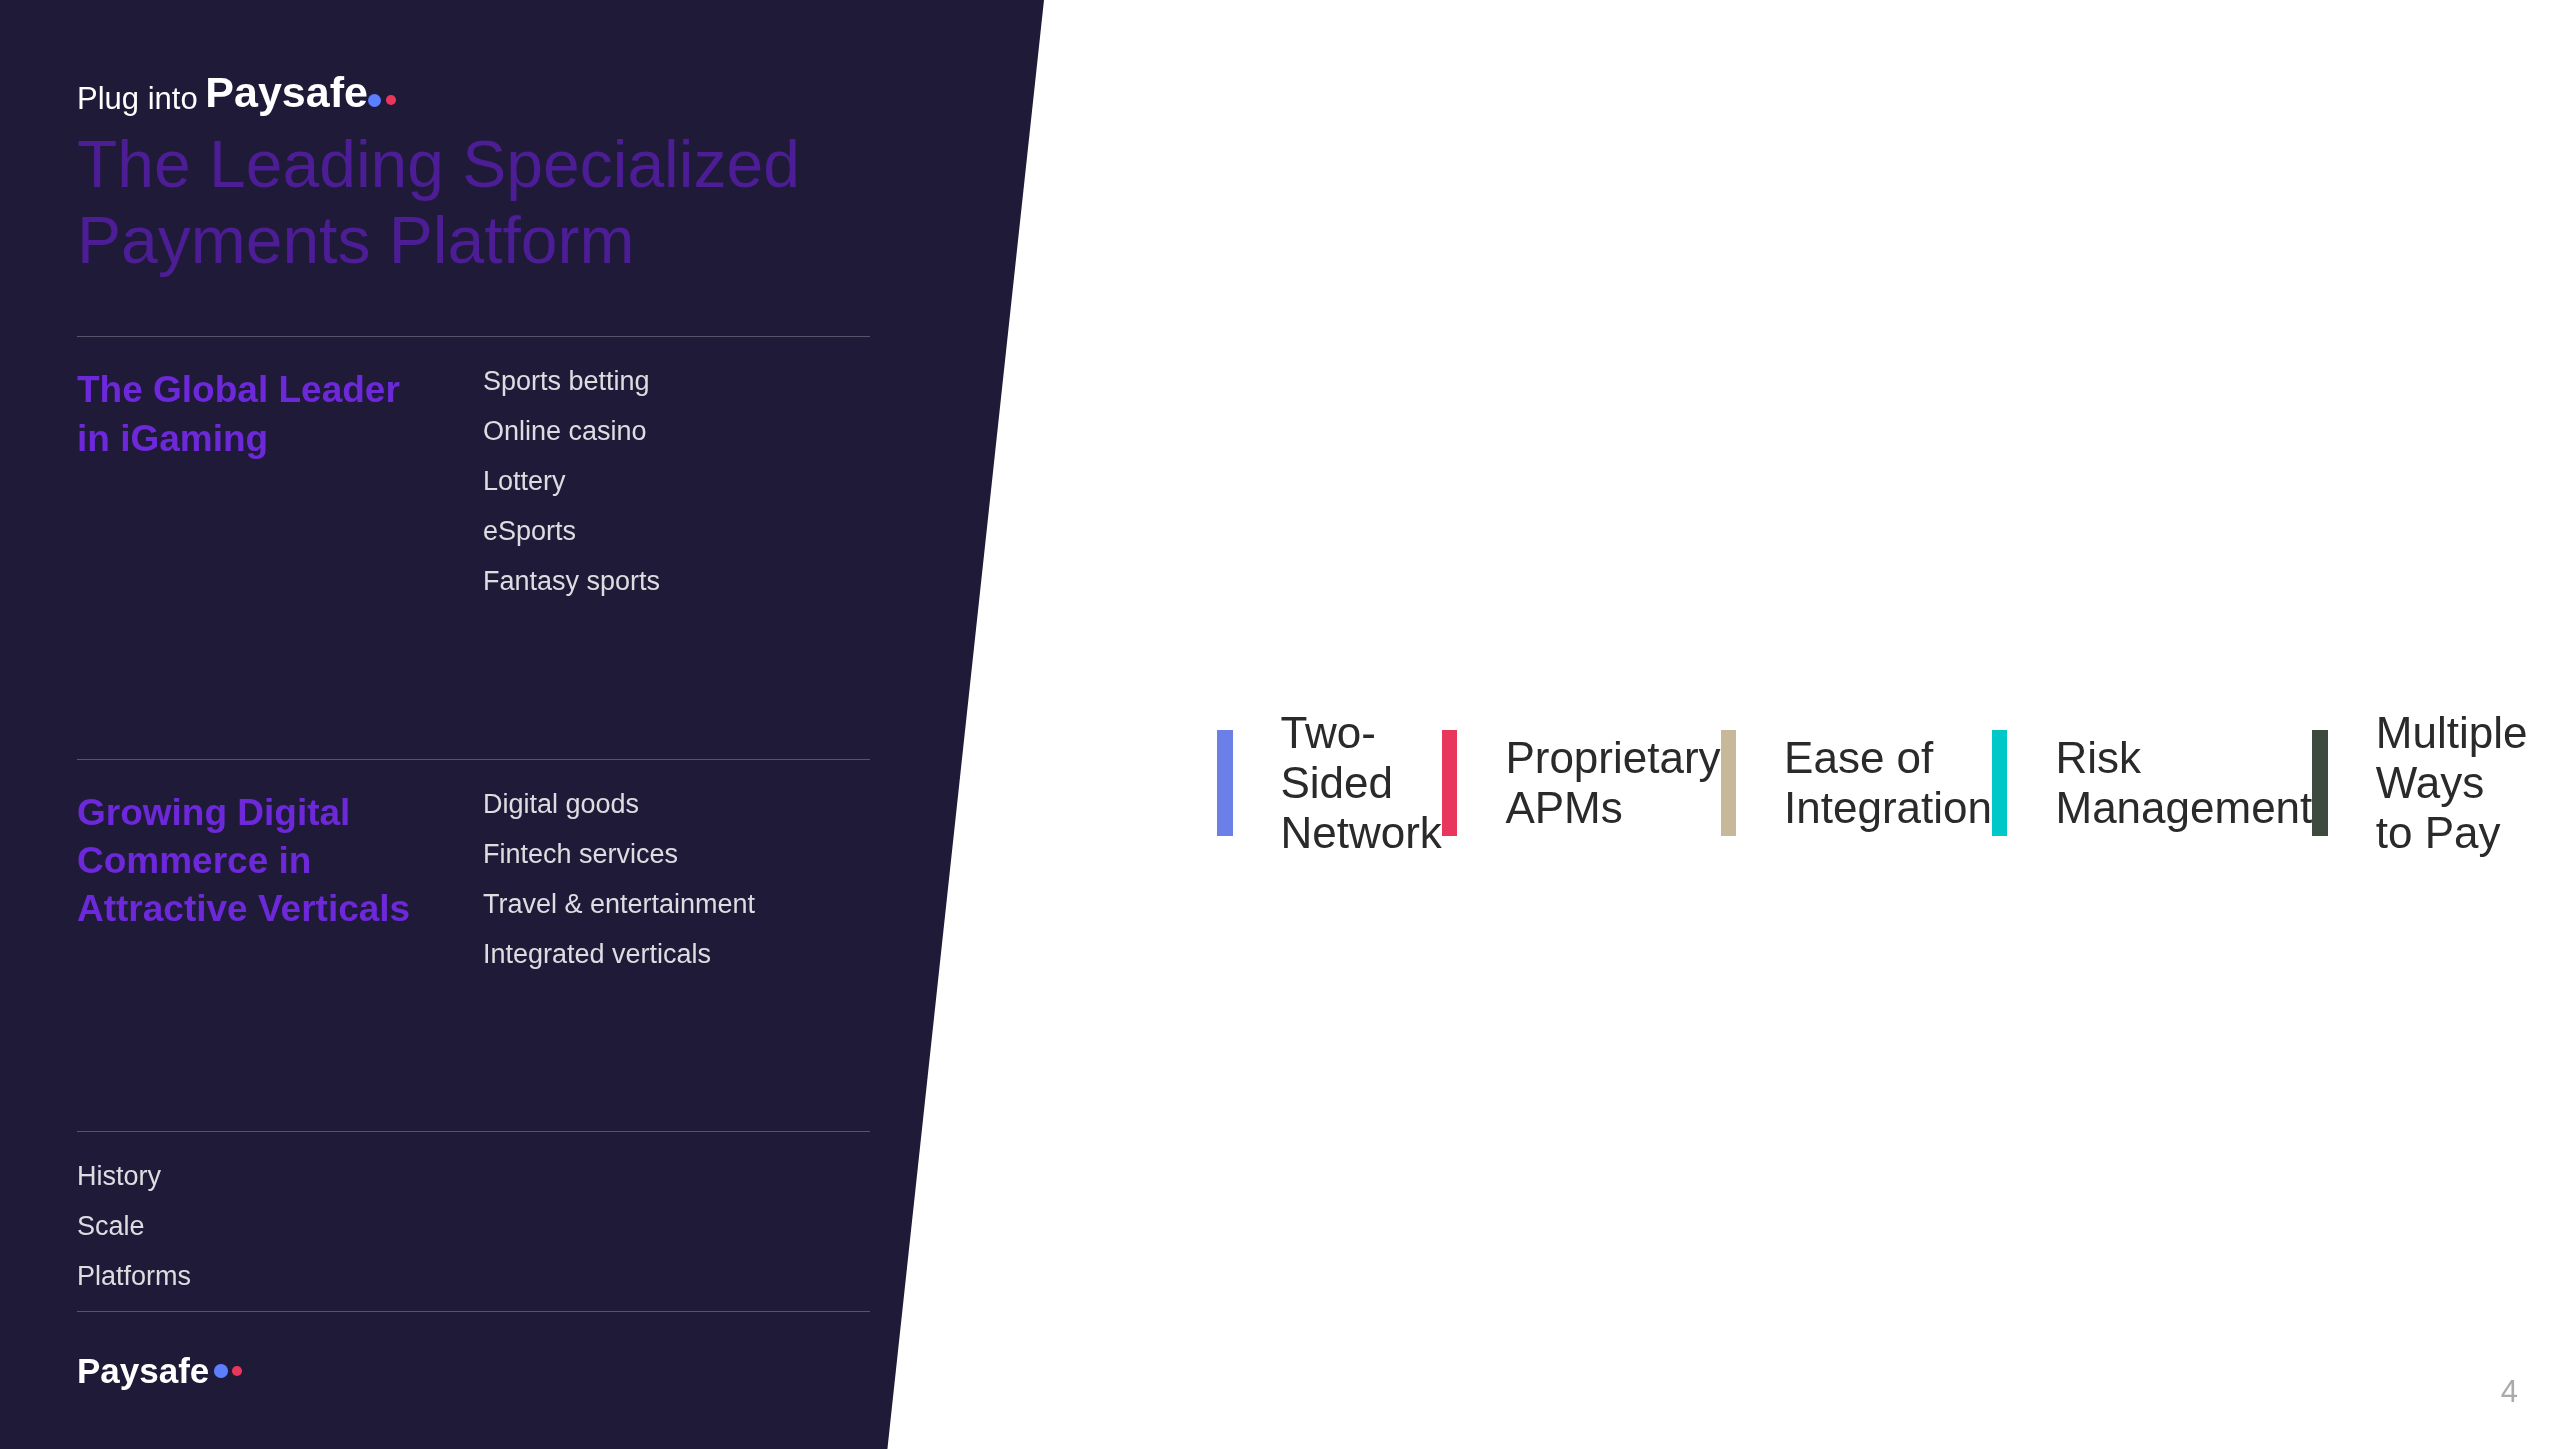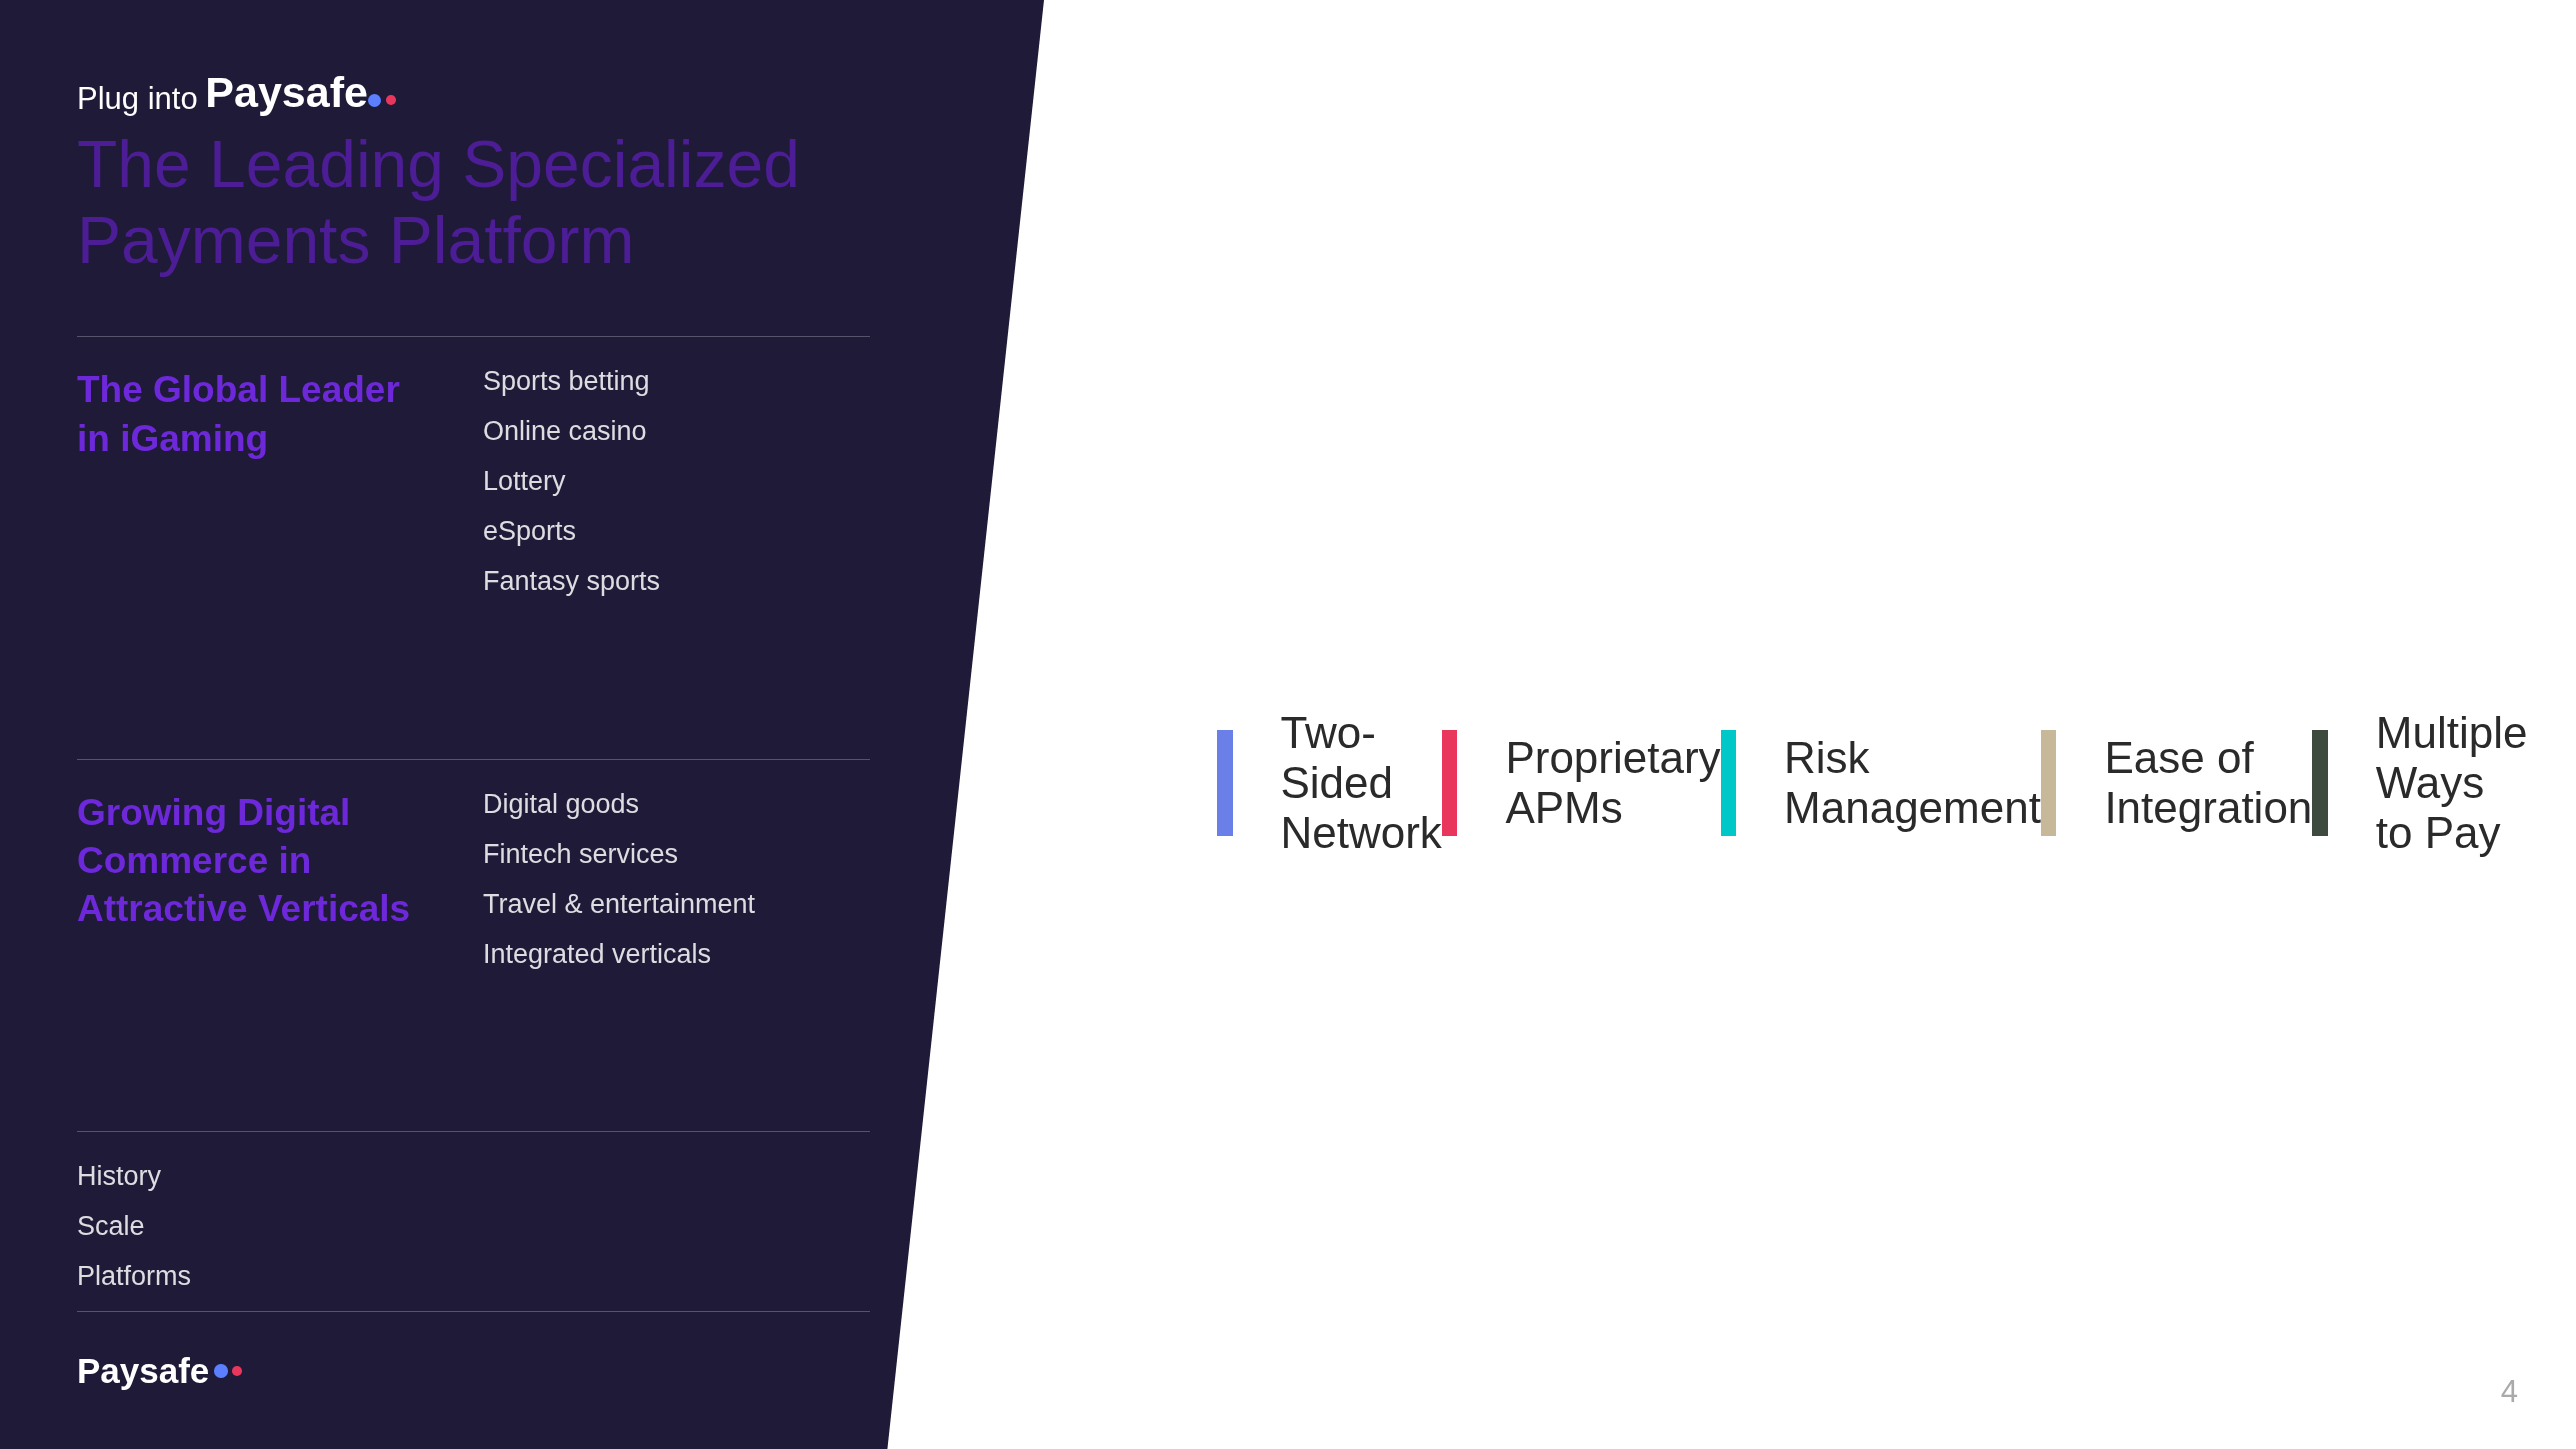--- a/index.html
+++ b/index.html
@@ -294,30 +294,30 @@
         <div class="accent-bar" style="background: #6b7fe8;"></div>
         <span class="right-label">Two-Sided Network</span>
       </div>
 
       <div class="right-item">
         <div class="accent-bar" style="background: #e8365d;"></div>
         <span class="right-label">Proprietary APMs</span>
       </div>
 
       <div class="right-item">
+        <div class="accent-bar" style="background: #c8b89a;"></div>
+        <span class="right-label">Ease of Integration</span>
+      </div>
+
+      <div class="right-item">
         <div class="accent-bar" style="background: #00c8c8;"></div>
         <span class="right-label">Risk Management</span>
       </div>
 
       <div class="right-item">
-        <div class="accent-bar" style="background: #c8b89a;"></div>
-        <span class="right-label">Ease of Integration</span>
-      </div>
-
-      <div class="right-item">
         <div class="accent-bar" style="background: #3d4a3d;"></div>
         <span class="right-label">Multiple Ways to Pay</span>
       </div>
 
     </div>
 
   </div>
 
   <div class="page-number">4</div>
 

